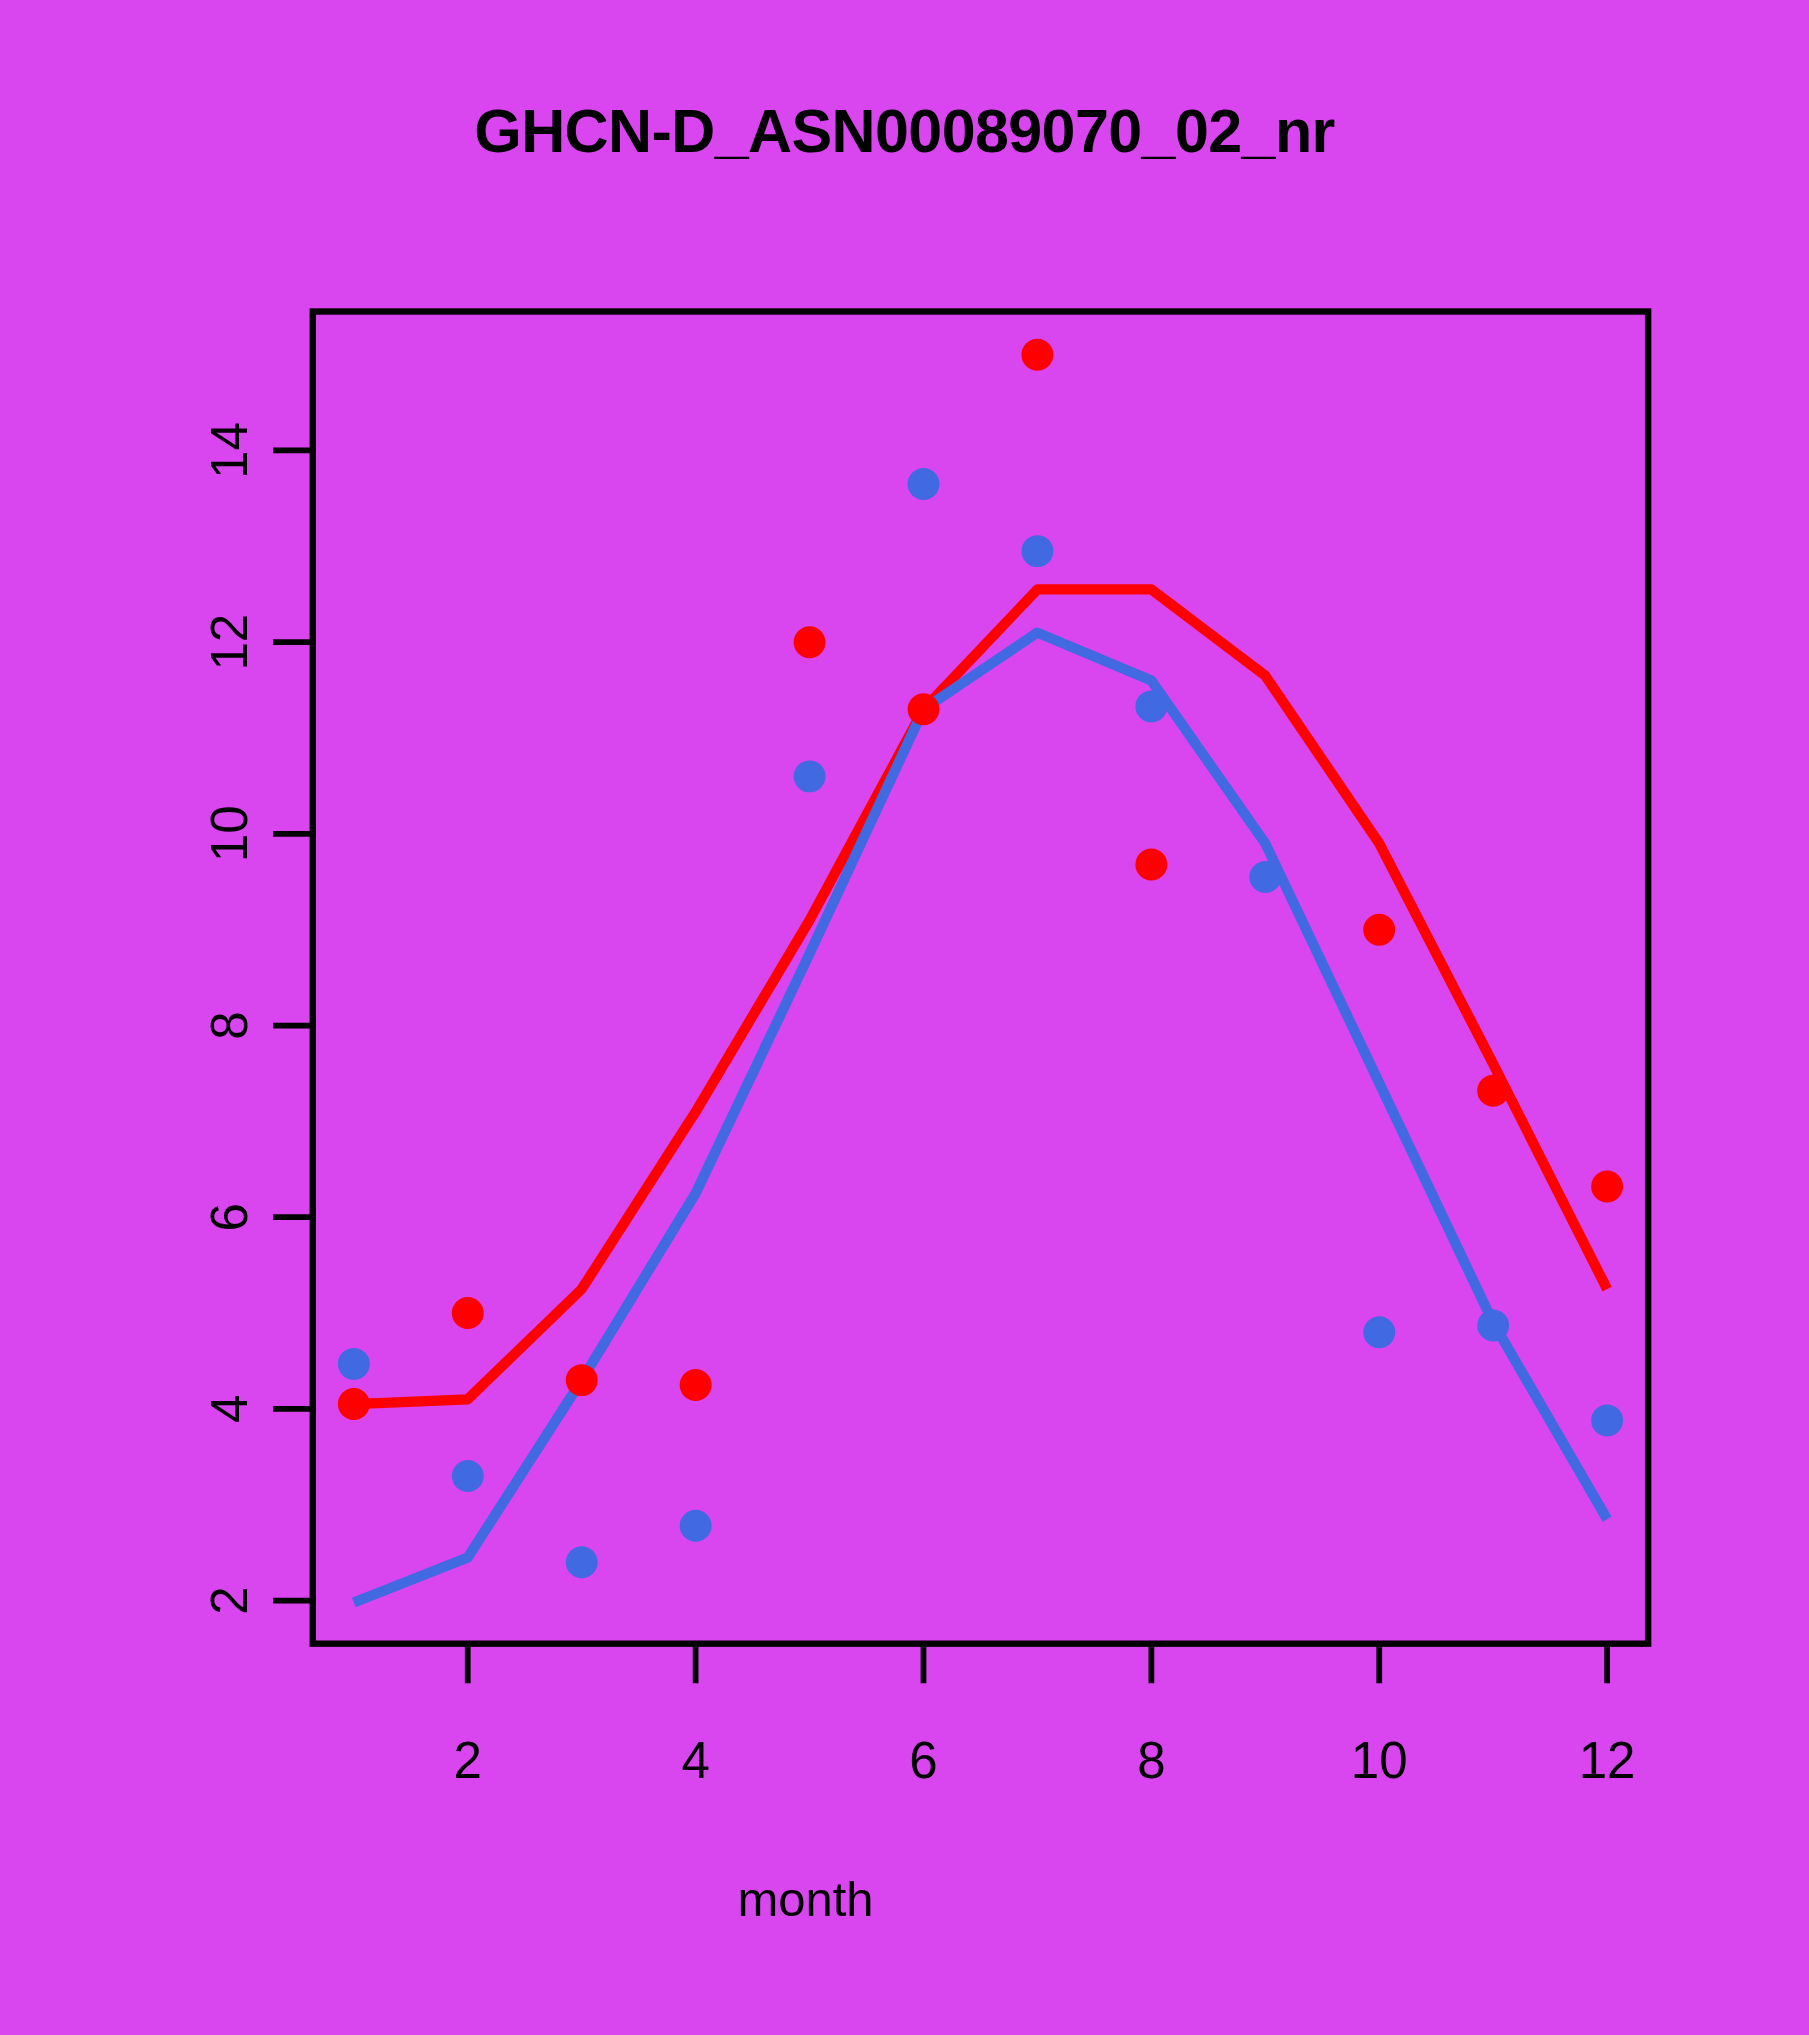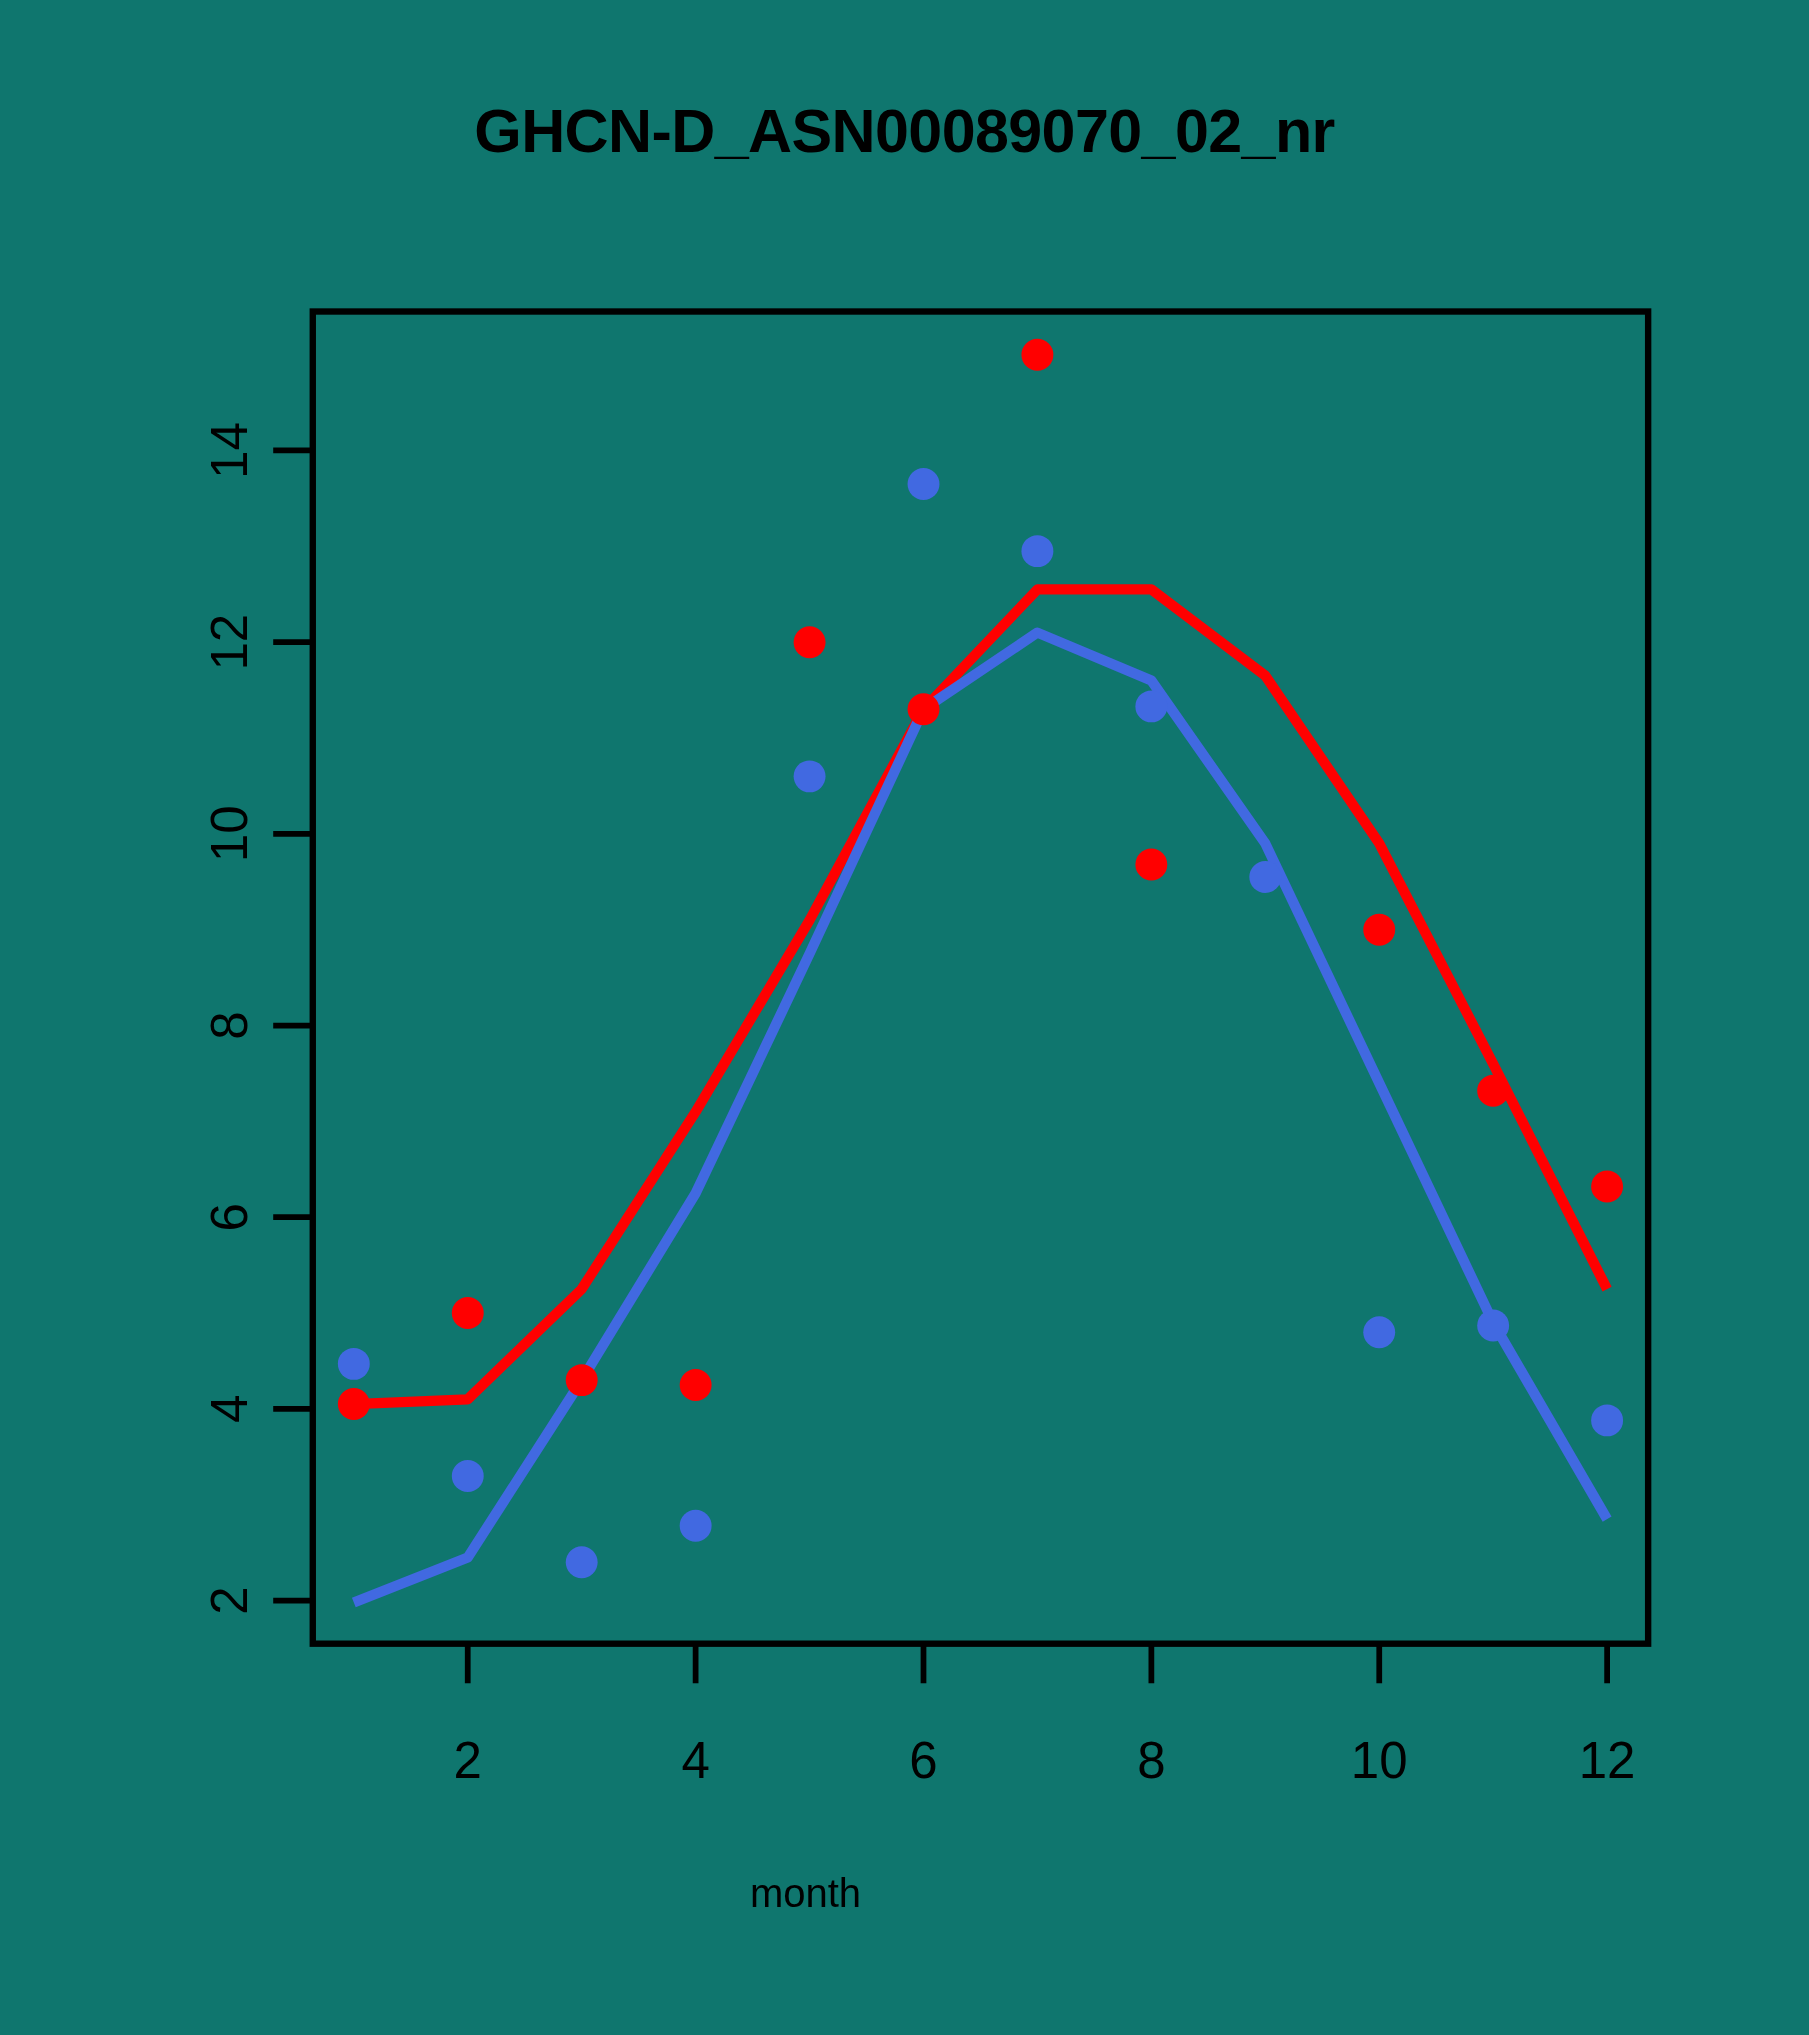--- a/index.html
+++ b/index.html
@@ -14,41 +14,41 @@
     font-family: "Liberation Sans", sans-serif;
     color: #000000;
     overflow: hidden;
     position: relative;
   }
   #figure {
     position: absolute;
     left: 0; top: 0;
     width: 1809px;
     height: 2035px;
-    background: #0f766e;
+    background: #d946ef;
   }
   #plot-title {
     position: absolute;
     left: 0;
     top: 96px;
     width: 1809px;
     text-align: center;
     font-size: 61px;
     font-weight: bold;
     letter-spacing: -0.6px;
     font-family: "Liberation Sans", sans-serif;
     white-space: nowrap;
   }
   #xlabel {
     position: absolute;
     left: 0;
     top: 1871px;
     width: 1611px;
     text-align: center;
-    font-size: 40px;
+    font-size: 49px;
     font-family: "Liberation Sans", sans-serif;
   }
   #chart-svg {
     position: absolute;
     left: 0;
     top: 0;
   }
   .tick-text-x {
     font-size: 80px;
     font-family: "Liberation Sans", sans-serif;

